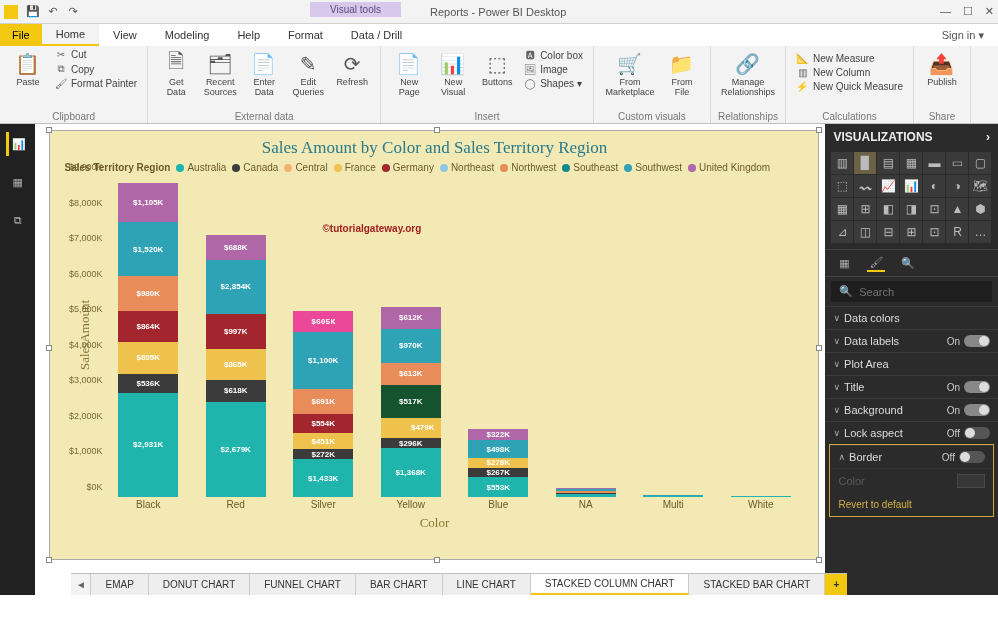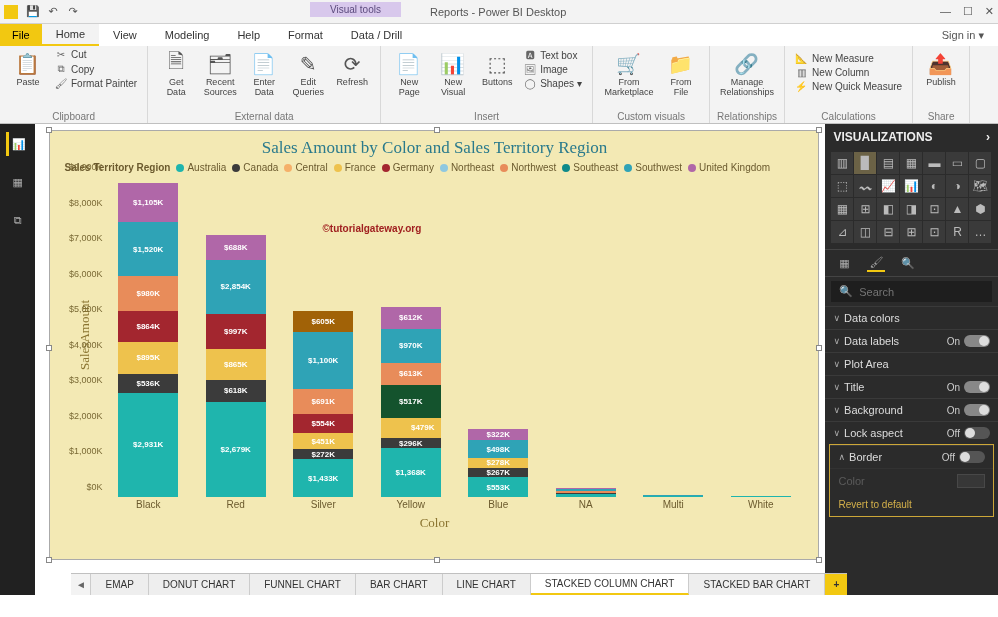--- a/index.html
+++ b/index.html
@@ -183,21 +183,21 @@
           <div class="lbl">New
 Visual</div>
         </div>
       <div class="ritm">
           <div class="icn">⬚</div>
           <div class="lbl">Buttons</div>
         </div>
       <div class="rsmall">
         <div>
             <span class="sicn">🅰</span>
-            <span>Text box</span>
+            <span>Color box</span>
           </div>
         <div>
             <span class="sicn">🖼</span>
             <span>Image</span>
           </div>
         <div><span class="sicn">◯</span><span>Shapes</span> ▾</div>
       </div>
     </div>
     <div class="label">Insert</div>
   </div>
@@ -343,21 +343,21 @@
               <div class="seg" style="background: rgb(47, 163, 182); height: 53.7956px;">$2,854K</div>
               <div class="seg" style="background: rgb(176, 103, 168); height: 24.4622px;">$688K</div>
             </div>
             <div class="barcol">
               <div class="seg" style="background: rgb(31, 181, 173); height: 38px;">$1,433K</div>
               <div class="seg" style="background: rgb(59, 59, 59); height: 9.67111px;">$272K</div>
               <div class="seg" style="background: rgb(238, 194, 77); height: 16.0356px;">$451K</div>
               <div class="seg" style="background: rgb(163, 38, 47); height: 19.6978px;">$554K</div>
               <div class="seg" style="background: rgb(232, 140, 90); height: 24.5689px;">$691K</div>
               <div class="seg" style="background: rgb(47, 163, 182); height: 57px;">$1,100K</div>
-              <div class="seg" style="background: #a16207; height: 21.5111px;">$605K</div>
+              <div class="seg" style="background: #ec4899; height: 21.5111px; font-family: Liberation Mono, monospace;">$605K</div>
             </div>
             <div class="barcol">
               <div class="seg" style="background: rgb(31, 181, 173); height: 48.64px;">$1,368K</div>
               <div class="seg" style="background: rgb(59, 59, 59); height: 10.5244px;">$296K</div>
               <div class="seg" style="background: rgb(238, 194, 77); height: 20px; padding-left: 24px;">$479K</div>
               <div class="seg" style="background: #14532d; height: 33px;">$517K</div>
               <div class="seg" style="background: rgb(232, 140, 90); height: 21.7956px;">$613K</div>
               <div class="seg" style="background: rgb(47, 163, 182); height: 34.4889px;">$970K</div>
               <div class="seg" style="background: rgb(176, 103, 168); height: 21.76px;">$612K</div>
             </div>

